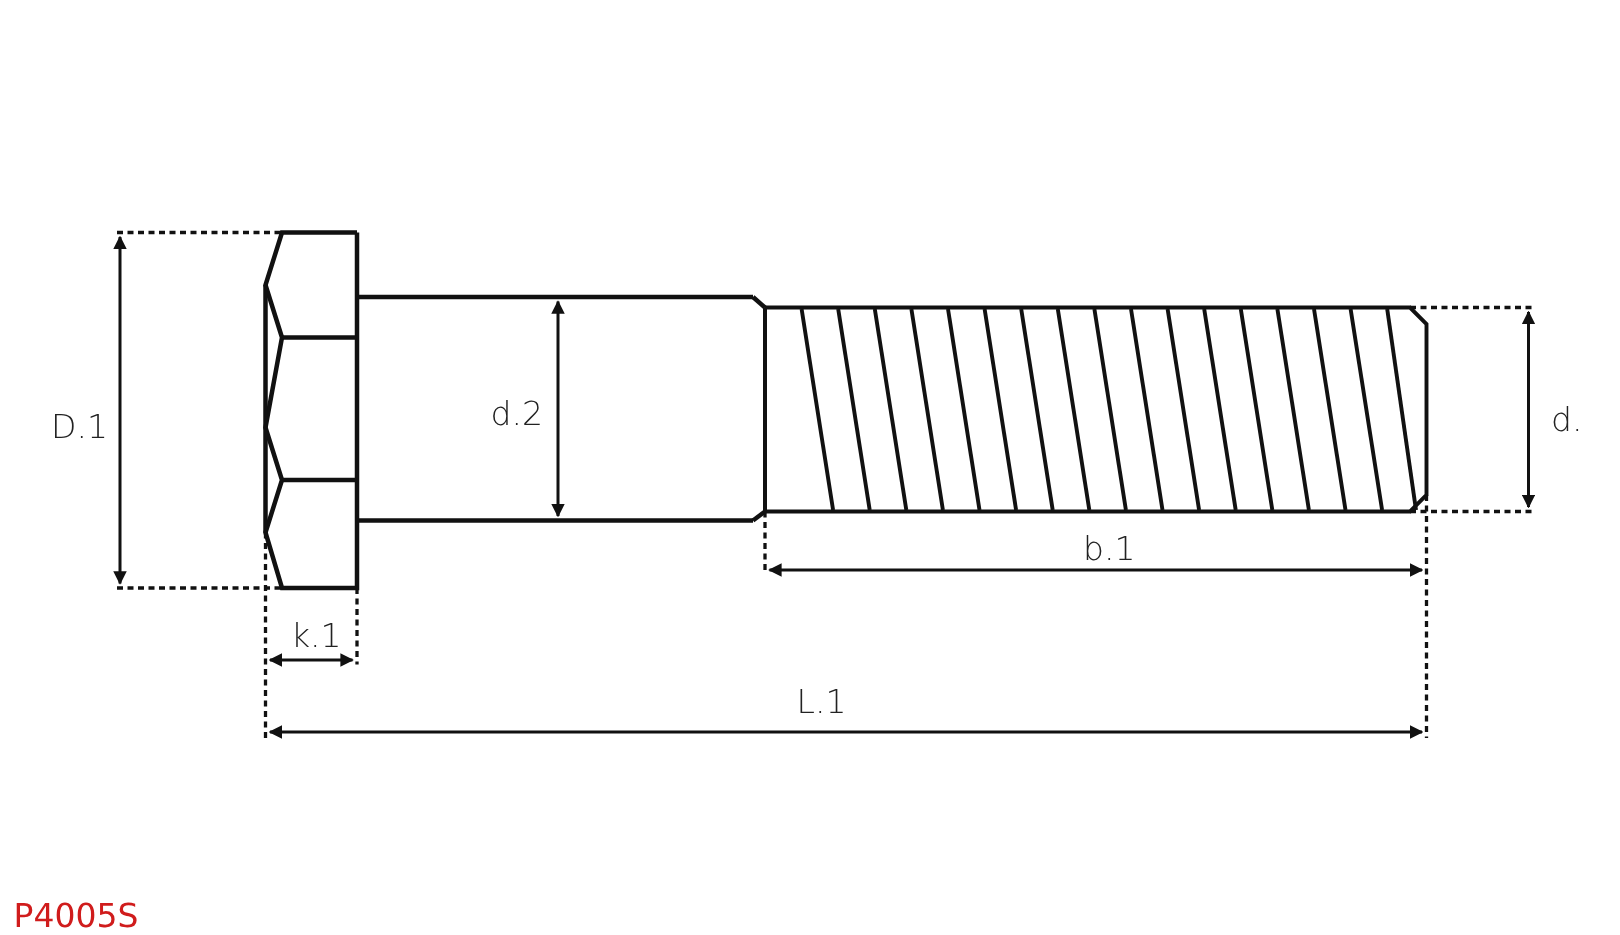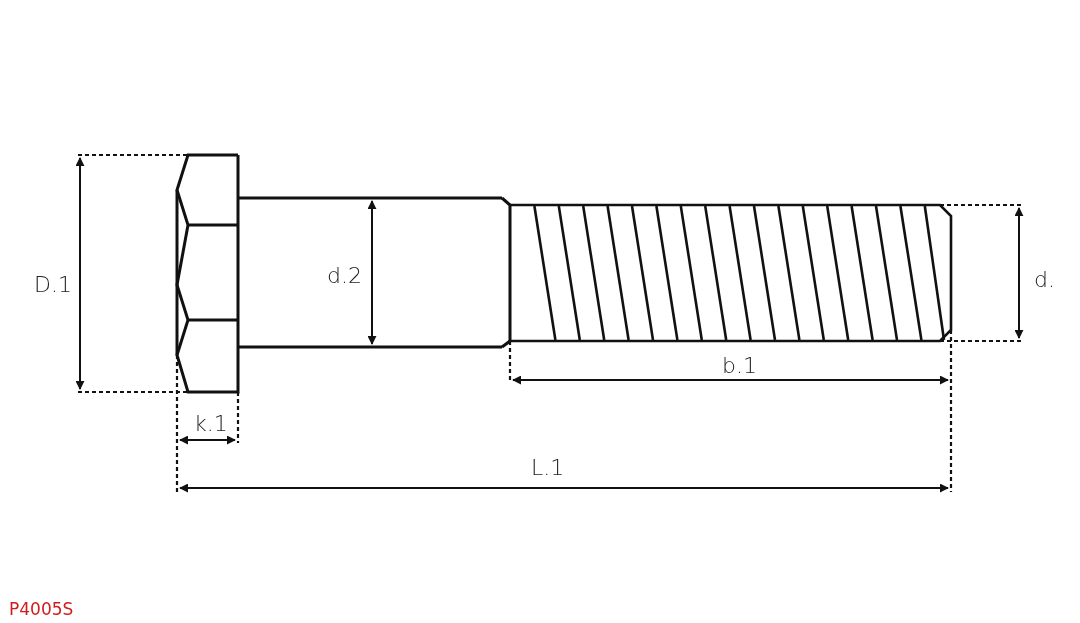--- a/index.html
+++ b/index.html
@@ -1,19 +1,19 @@
 <!DOCTYPE html>
 <html><head>
 <meta charset="utf-8">
 <style>
   html, body { margin: 0; padding: 0; background: #ffffff; }
   body { width: 1080px; height: 623px; position: relative; overflow: hidden; font-family: "DejaVu Sans", sans-serif; }
   #drawing { position: absolute; left: 0; top: 0; }
   .lbl { font-family: "DejaVu Sans", sans-serif; font-size: 22px; fill: #222222; font-weight: 300; }
-  .part-code { position: absolute; left: 9px; top: 599px; font-family: "DejaVu Sans", sans-serif; font-size: 17px; color: #d01c1c; }
+  .part-code { position: absolute; left: 9px; top: 599px; font-family: "DejaVu Sans", sans-serif; font-size: 22px; color: #d01c1c; }
 </style>
 </head>
 <body>
 
 <svg id="drawing" width="1080" height="623" viewBox="0 0 1080 623" xmlns="http://www.w3.org/2000/svg">
   <defs>
     <marker id="arr" viewBox="0 0 10 10" refX="9" refY="5" markerWidth="9" markerHeight="9" orient="auto-start-reverse" markerUnits="userSpaceOnUse">
       <path d="M0,0 L10,5 L0,10 z" fill="#111"></path>
     </marker>
   </defs>

